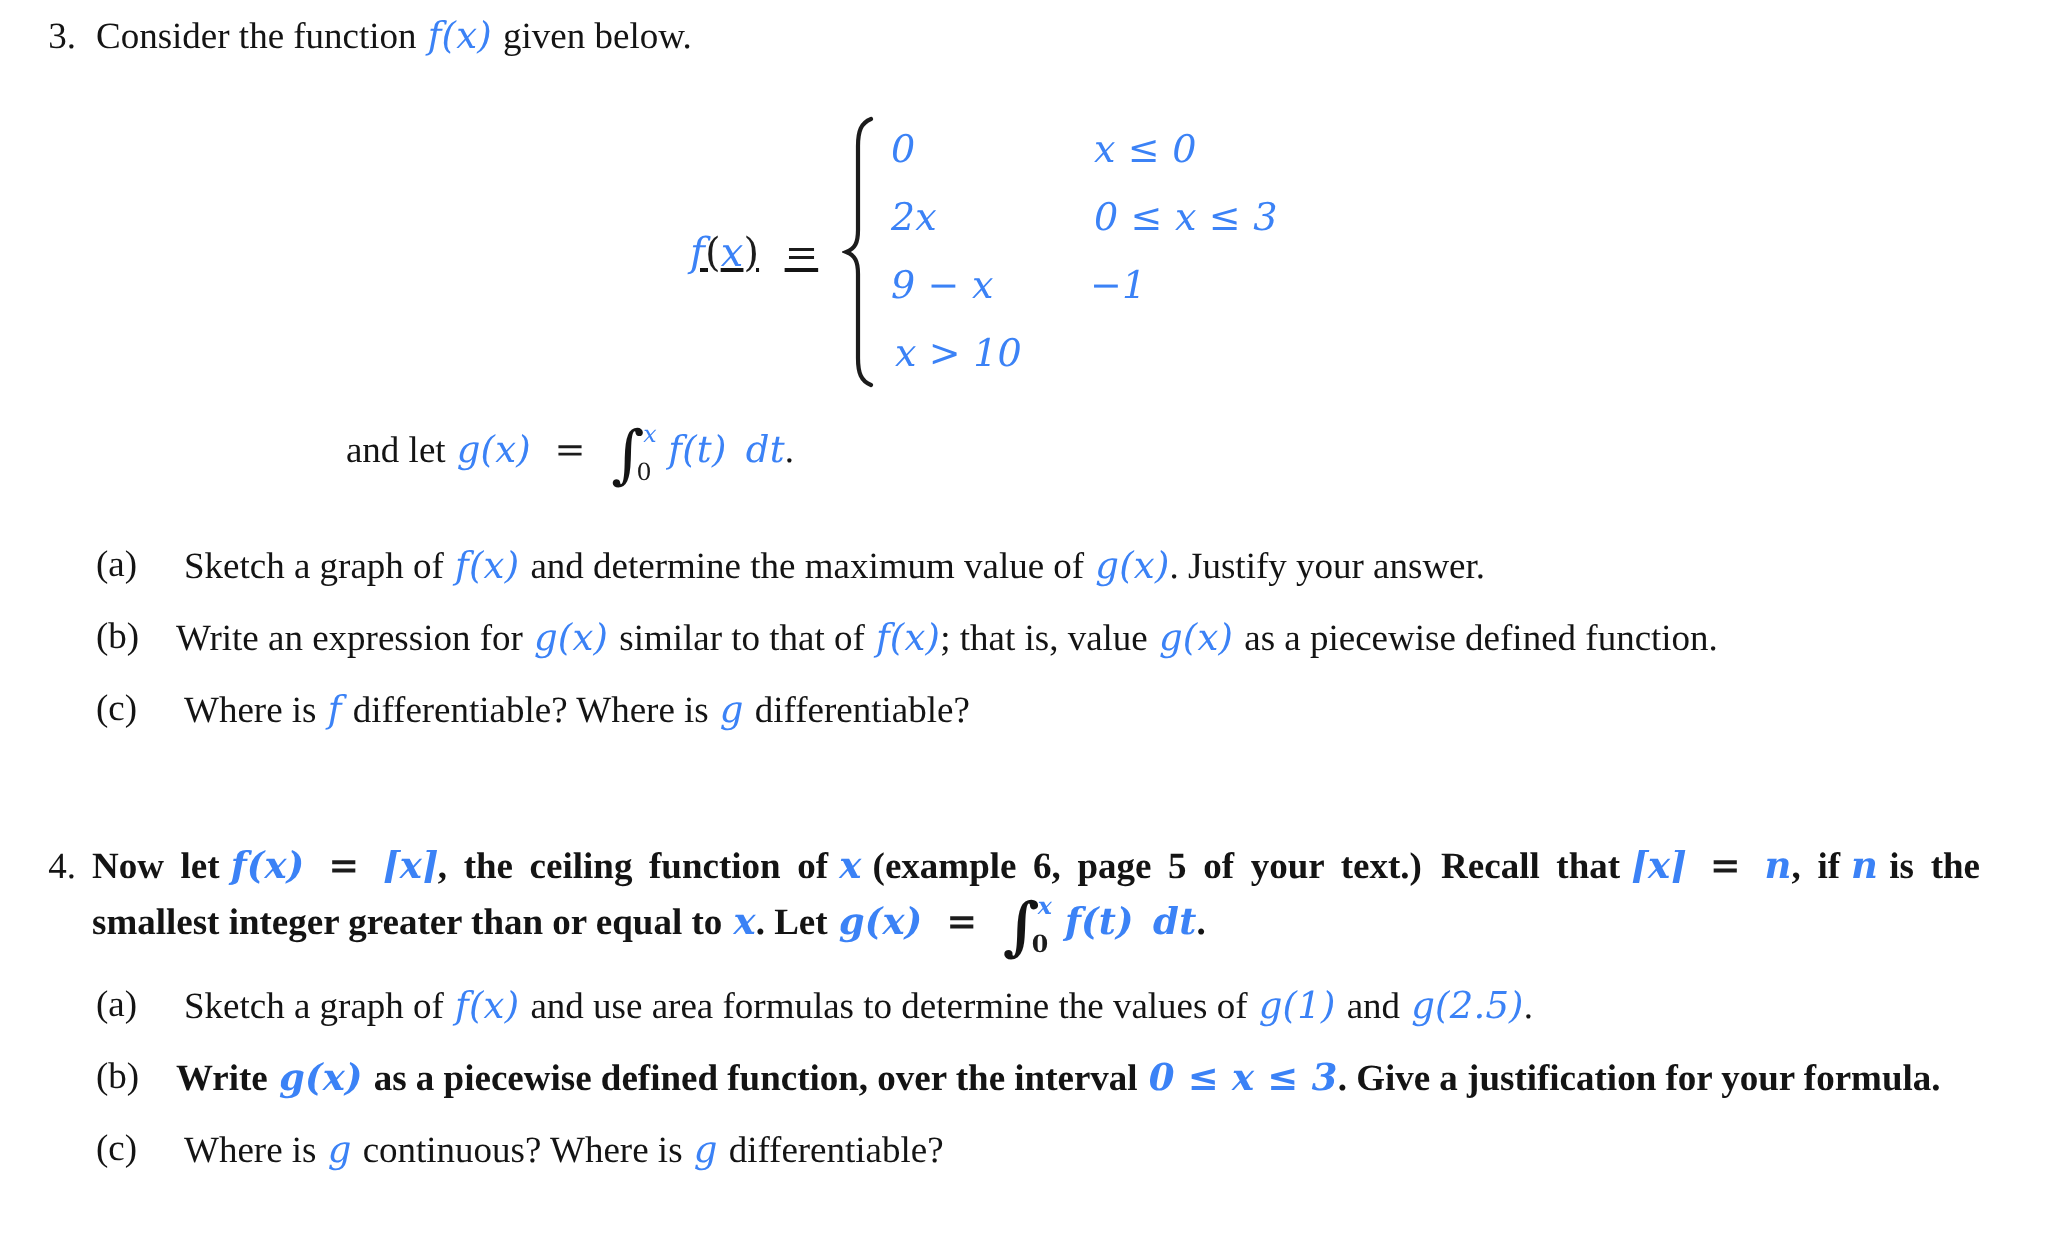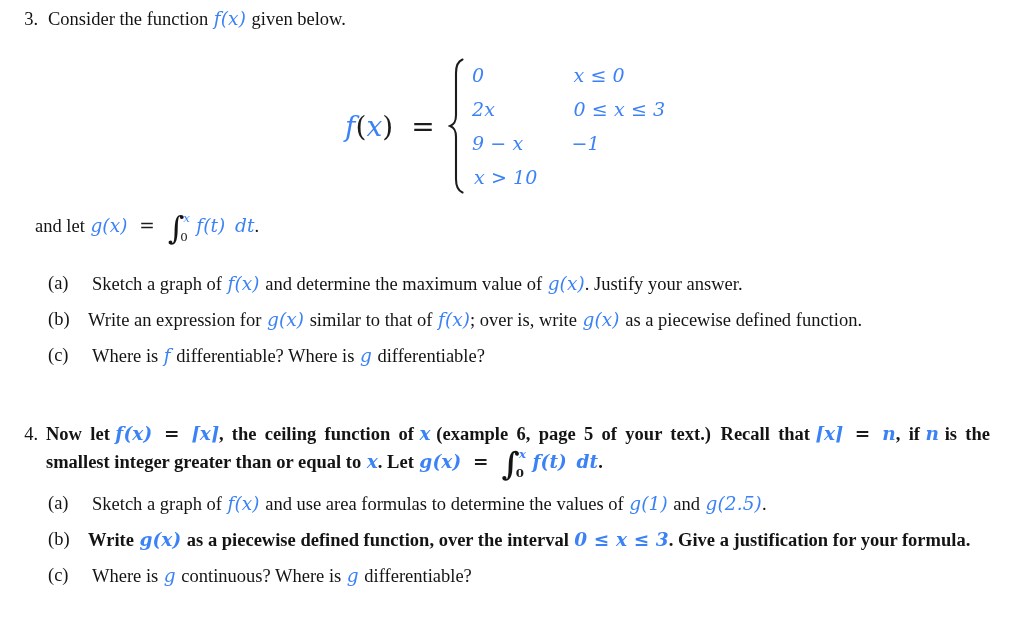--- a/index.html
+++ b/index.html
@@ -83,23 +83,24 @@
   .part-body.nojust { text-align: left; margin-left: 44px; }
 
   
   .display-eq {
     position: absolute;
     display: flex;
     align-items: center;
     font-size: 19px;
   }
   .lhs {
-    font-size: 28px;
+    font-size: 20px;
     padding-right: 10px;
     white-space: nowrap;
+    text-decoration: underline;
   }
   .brace-wrap {
     display: flex;
     align-items: stretch;
   }
   .brace {
     width: 16px;
     flex: 0 0 16px;
     position: relative;
   }
@@ -192,21 +193,21 @@
 
         <div class="math">9 − x</div>
 
         <div class="math">−1</div>
         <div class="math cond">x &gt; 10</div>
       </span>
     </span>
   </div>
 
   <div class="problem" style="left:35px; top:212px; width:500px;">
-    <div style="margin-left:0;">
+    <div style="margin-left:0;text-align:center;">
       <span>and let</span><span class="sp"></span><span class="math">g(x)</span><span class="spw"></span><span class="op">=</span><span class="spw"></span><span class="intg">
           <span class="sym">∫</span>
           <span class="lim">
             <span class="up math">x</span>
             <span class="lo mathup">0</span>
           </span>
         </span><span class="sp"></span><span class="math">f(t)</span><span class="spw"></span><span class="math">dt</span><span>.</span>
     </div>
   </div>
 
@@ -215,21 +216,21 @@
     <div class="part">
       <span class="part-label">(a)</span>
       <div class="part-body nojust">
         <span>Sketch a graph of</span><span class="sp"></span><span class="math">f(x)</span><span class="sp"></span><span>and determine the maximum value of</span><span class="sp"></span><span class="math">g(x)</span><span>. Justify your answer.</span>
       </div>
     </div>
 
     <div class="part">
       <span class="part-label">(b)</span>
       <div class="part-body" style="width:884px;">
-        <span>Write an expression for</span><span class="sp"></span><span class="math">g(x)</span><span class="sp"></span><span>similar to that of</span><span class="sp"></span><span class="math">f(x)</span><span>; over is, write</span><span class="sp"></span><span class="math">g(x)</span><span class="sp"></span><span>as a piecewise defined function.</span>
+        <span>Write an expression for</span><span class="sp"></span><span class="math">g(x)</span><span class="sp"></span><span>similar to that of</span><span class="sp"></span><span class="math">f(x)</span><span>; that is, value</span><span class="sp"></span><span class="math">g(x)</span><span class="sp"></span><span>as a piecewise defined function.</span>
       </div>
     </div>
 
     <div class="part">
       <span class="part-label">(c)</span>
       <div class="part-body nojust">
         <span>Where is</span><span class="sp"></span><span class="math">f</span><span class="sp"></span><span>differentiable? Where is</span><span class="sp"></span><span class="math">g</span><span class="sp"></span><span>differentiable?</span>
       </div>
     </div>
   </div>

